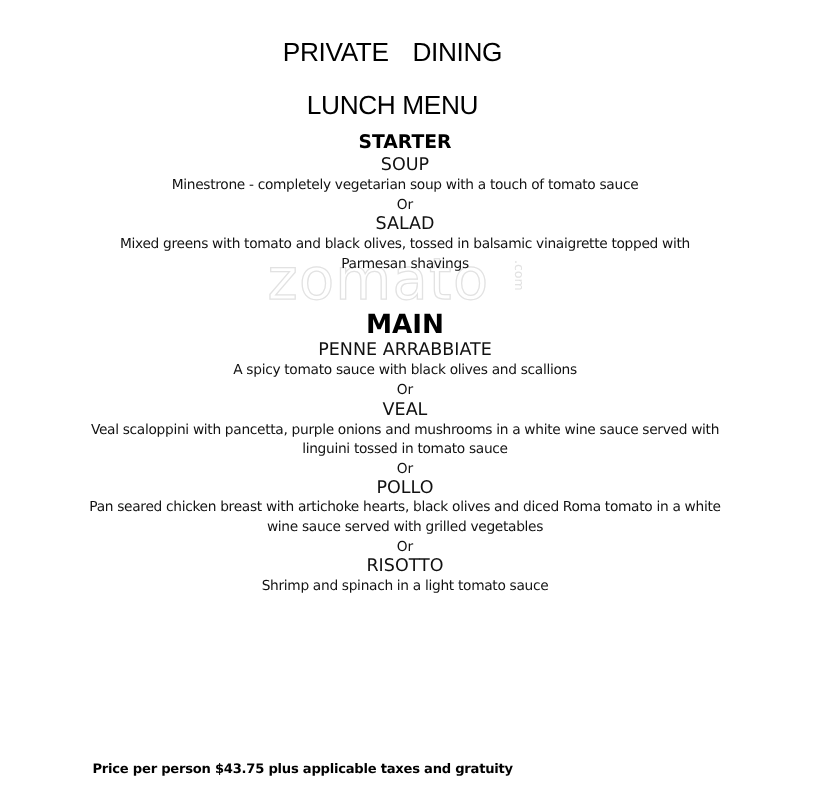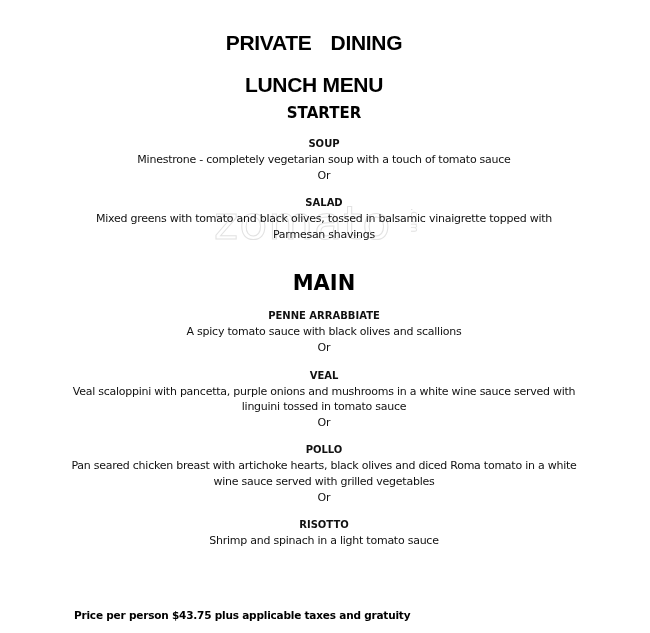--- a/index.html
+++ b/index.html
@@ -1,31 +1,31 @@
 <!DOCTYPE html>
 <html><head>
   <meta charset="utf-8">
   <style>
     html, body { margin: 0; padding: 0; background: #ffffff; }
     body { width: 650px; height: 633px; position: relative; overflow: hidden; color: #111; }
     .page { position: absolute; left: 0; top: 0; width: 650px; height: 633px; }
     .title {
       position: absolute; left: 0; width: 628px; text-align: center;
-      font-family: "Liberation Sans", sans-serif; font-weight: bold;
+      font-family: "Liberation Sans", sans-serif; font-weight: normal;
       font-size: 21px; letter-spacing: -0.3px; color: #000;
     }
     .title.l1 { top: 31px; word-spacing: 4px; }
     .title.l2 { top: 73px; }
     .content {
       position: absolute; left: 0; top: 102px; width: 648px; text-align: center;
       font-family: "DejaVu Sans", sans-serif; font-size: 11px; color: #111;
     }
     .sec { font-weight: bold; font-size: 15px; line-height: 22px; color: #000; }
     .sec.main { font-size: 21px; line-height: 26px; margin-top: 28px; }
-    .item { font-weight: bold; font-size: 10px; line-height: 16px; margin-top: 12px; }
+    .item { font-weight: normal; font-size: 14px; line-height: 16px; }
     .desc { font-size: 11px; line-height: 15.6px; letter-spacing: -0.25px; }
     .or { font-size: 11px; line-height: 15.6px; }
     .wm {
       position: absolute; left: 214px; top: 196px;
       font-family: "DejaVu Sans", sans-serif; font-size: 46px; letter-spacing: 1px;
       color: transparent; -webkit-text-stroke: 1px #e2e2e2; pointer-events: none;
     }
     .wm-com {
       position: absolute; left: 420px; top: 208px;
       font-family: "DejaVu Sans", sans-serif; font-size: 10px; color: #e2e2e2;

